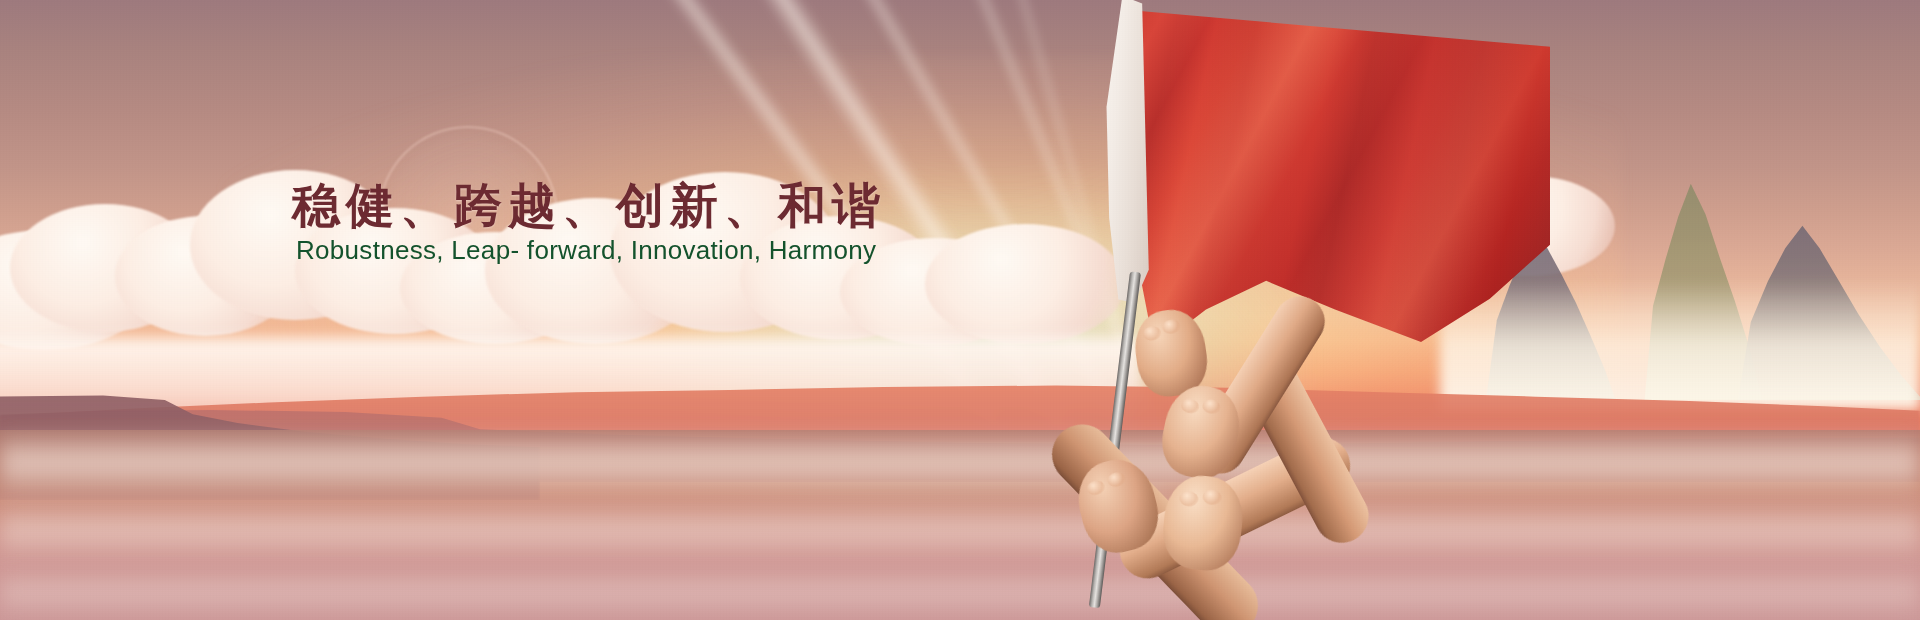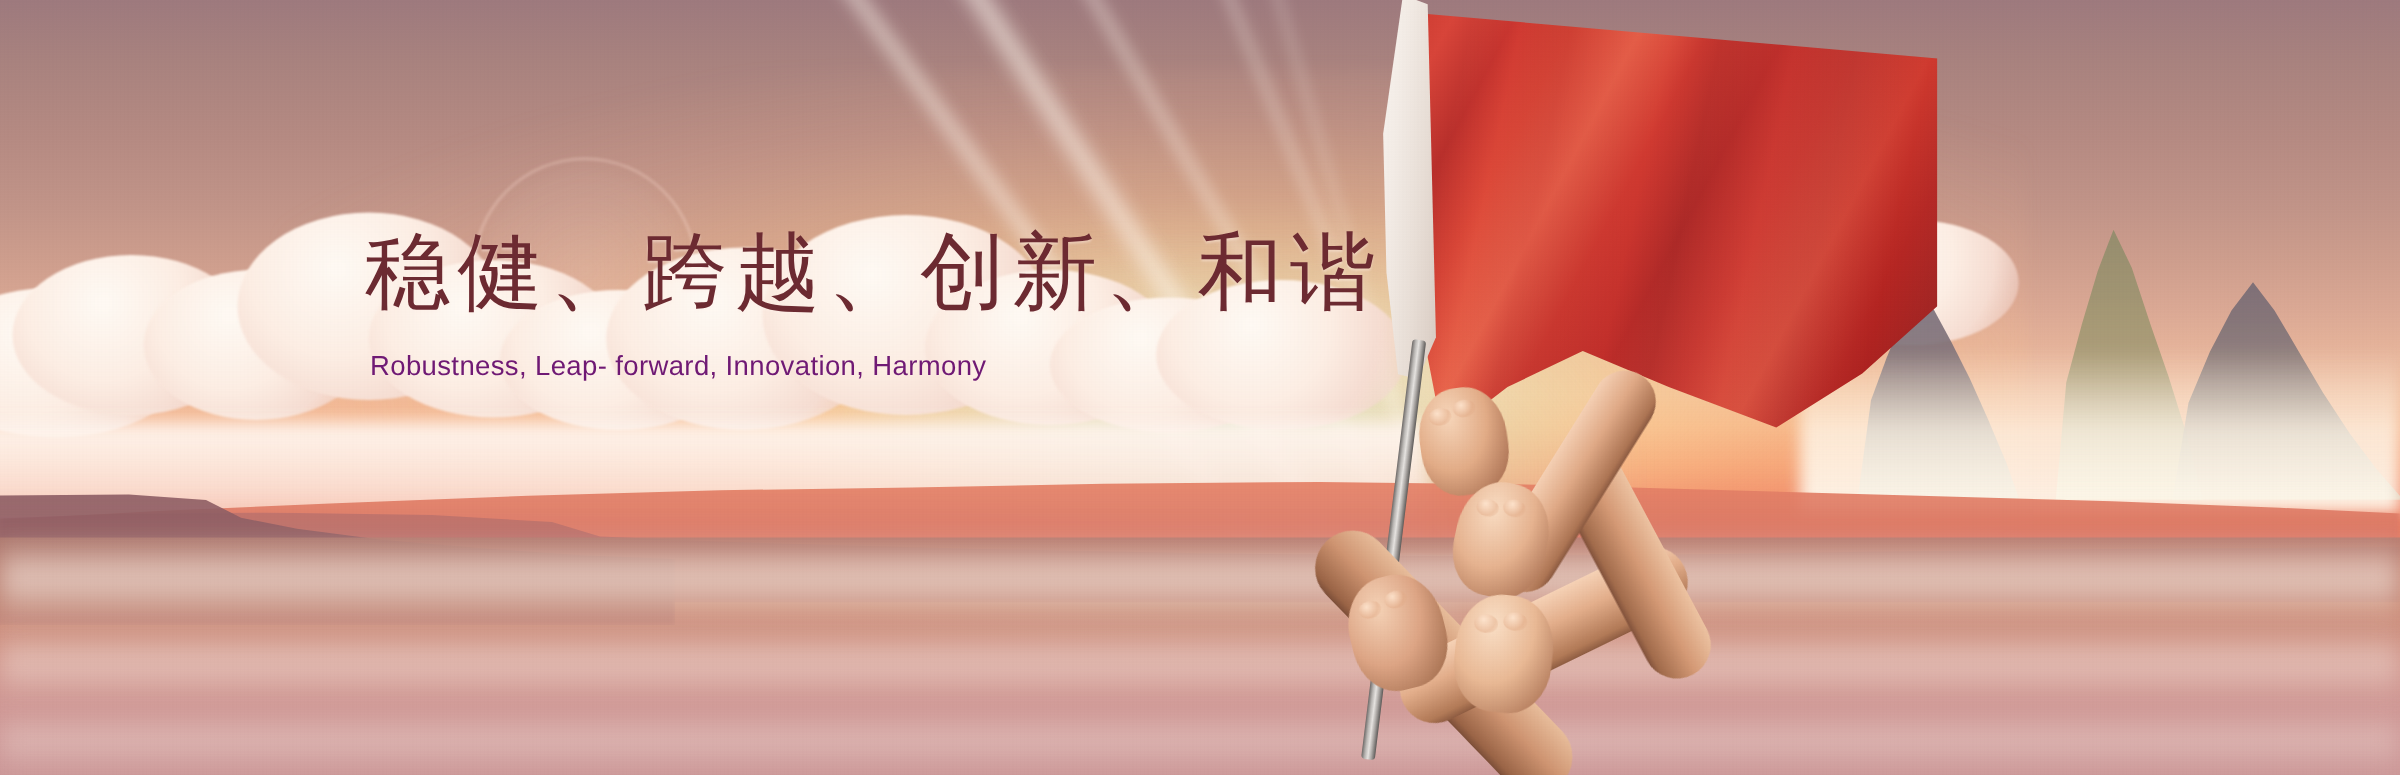--- a/index.html
+++ b/index.html
@@ -286,35 +286,35 @@
 
   
   .textblock{
     position:absolute;
     left:292px;top:178px;
     pointer-events:auto;
   }
   .headline{
     margin:0;
     font-family:"Liberation Sans","DejaVu Sans",sans-serif;
-    font-size:68px;
-    font-weight:400;
+    font-size:48px;
+    font-weight:700;
     letter-spacing:6px;
     line-height:1.18;
     color:#6d2b32;
     white-space:nowrap;
     text-shadow:0 1px 2px rgba(255,240,232,.45);
   }
   .subtitle{
-    margin:22px 0 0 4px;
+    margin:0 0 0 4px;
     font-family:"Liberation Sans","DejaVu Sans",sans-serif;
-    font-size:22px;
+    font-size:26px;
     font-weight:400;
     letter-spacing:.3px;
-    color:#701a75;
+    color:#14532d;
     white-space:nowrap;
     text-shadow:0 1px 2px rgba(255,240,232,.45);
   }
 
   
   .grain{
     position:absolute;inset:0;pointer-events:none;opacity:.10;
     background-image:
       repeating-linear-gradient(0deg,rgba(0,0,0,.05) 0 1px,rgba(255,255,255,0) 1px 2px),
       repeating-linear-gradient(90deg,rgba(0,0,0,.04) 0 1px,rgba(255,255,255,0) 1px 3px);

